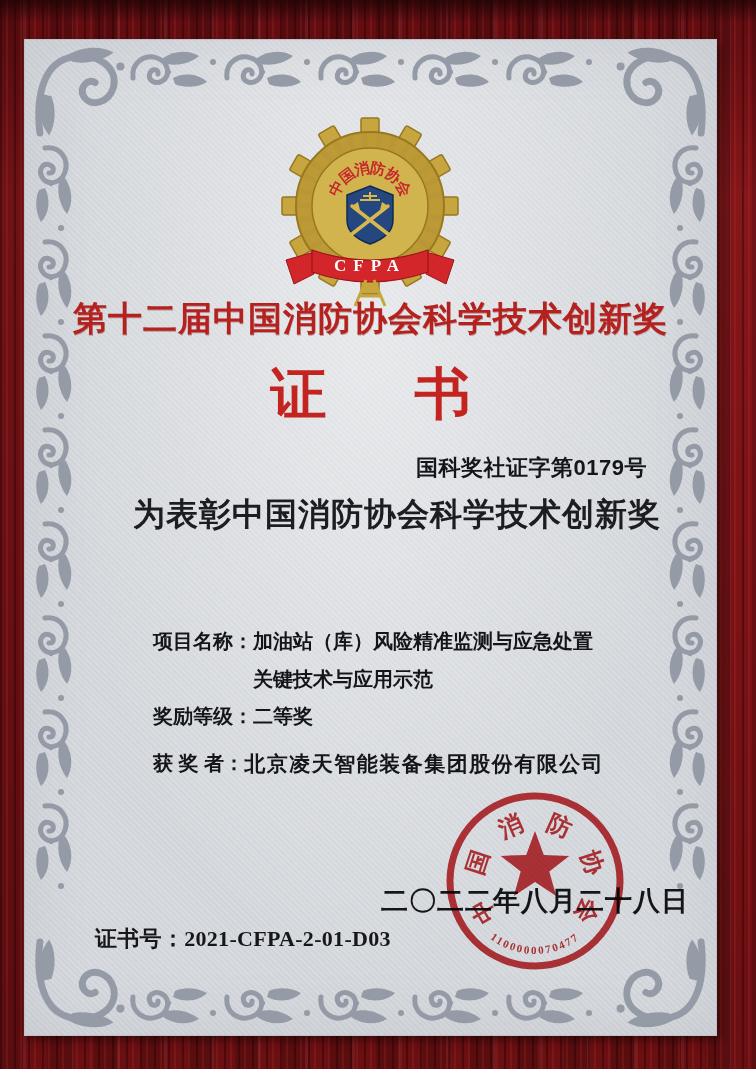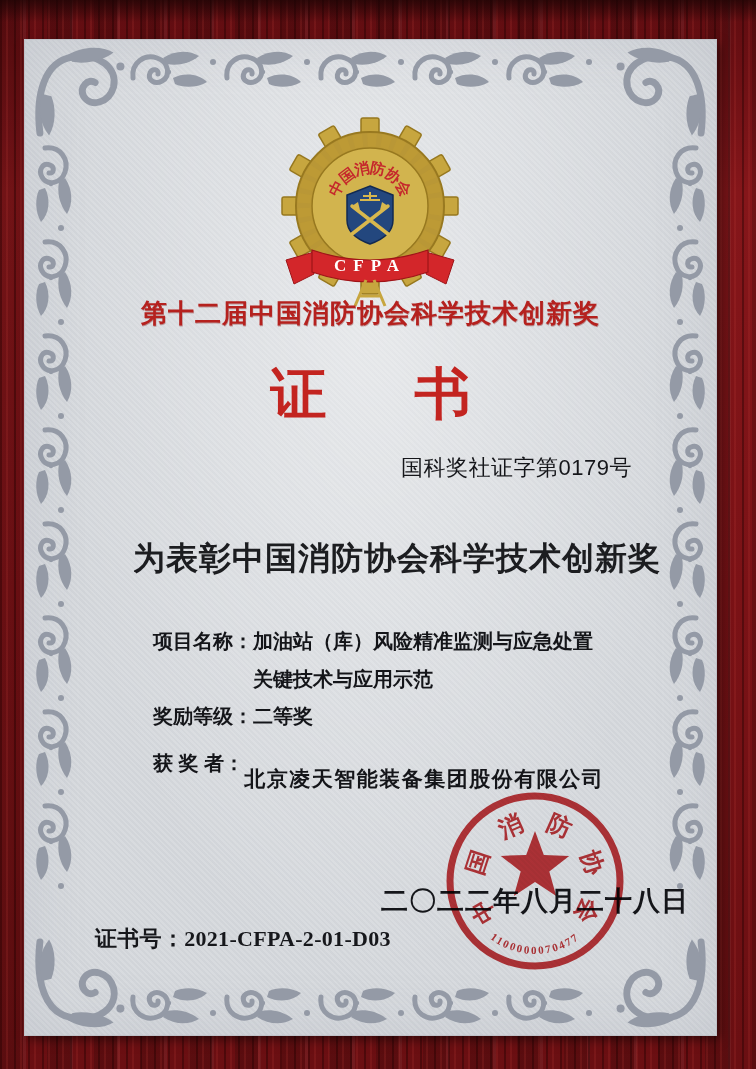--- a/index.html
+++ b/index.html
@@ -22,50 +22,50 @@
       repeating-linear-gradient(45deg, rgba(255,255,255,.05) 0 2px, rgba(122,130,142,.05) 2px 4px);
     box-shadow:0 0 0 1px #bfc2c8, 3px 4px 10px rgba(0,0,0,.55), inset 0 0 60px rgba(145,152,164,.22);
   }
   .ornate{position:absolute;left:0;top:0;width:691px;height:995px;color:#949aa6;pointer-events:none;}
   .content{position:absolute;left:0;top:0;width:691px;height:995px;}
 
   .logo{position:absolute;left:240px;top:74px;width:210px;height:195px;}
 
   .title{
     position:absolute;left:0;top:256px;width:691px;margin:0;text-align:center;
-    font-size:26px;font-weight:bold;letter-spacing:1px;color:#b5211e;
+    font-size:34px;font-weight:bold;letter-spacing:1px;color:#b5211e;
     font-family:"Liberation Serif","DejaVu Serif",serif;
     text-shadow:.5px .5px 0 rgba(120,10,10,.35);
   }
   .cert-word{
     position:absolute;left:0;top:326px;width:691px;display:flex;justify-content:center;gap:88px;
     font-size:56px;font-weight:bold;color:#c32420;line-height:1;
     font-family:"Liberation Serif","DejaVu Serif",serif;
   }
   .serial{
-    position:absolute;right:84px;top:413px;font-size:22px;font-weight:normal;color:#15161a;
+    position:absolute;right:69px;top:413px;font-size:22px;font-weight:bold;color:#15161a;
     font-family:"Liberation Sans","DejaVu Sans",sans-serif;letter-spacing:.5px;
   }
   .citation{
     position:absolute;left:52px;top:450px;width:586px;
     font-size:32px;line-height:49px;color:#1c1d20;font-weight:600;
     font-family:"Liberation Serif","DejaVu Serif",serif;
-    text-indent:56px;letter-spacing:1px;margin-top:44px;
+    text-indent:56px;letter-spacing:1px;
   }
   .field{
     position:absolute;left:128px;display:flex;align-items:flex-start;
     font-family:"Liberation Sans","DejaVu Sans",sans-serif;
     font-size:20px;font-weight:bold;color:#141519;line-height:1.3;
   }
   .field .flabel{white-space:nowrap;}
   .field-project{top:588px;}
   .field-project .fvalue .line2{margin-top:12px;}
   .field-grade{top:663px;}
   .field-winner{top:710px;}
-  .field-winner .fvalue{font-size:21px;letter-spacing:1.5px;margin-top:15px;}
+  .field-winner .fvalue{font-size:21px;letter-spacing:1.5px;}
 
   .date{
     position:absolute;left:356px;top:843px;width:300px;
     font-size:27px;font-weight:bold;color:#141519;letter-spacing:1px;
     font-family:"Liberation Serif","DejaVu Serif",serif;white-space:nowrap;
   }
   .seal{
     position:absolute;left:414px;top:745px;width:192px;height:192px;
     mix-blend-mode:multiply;opacity:.92;
   }

